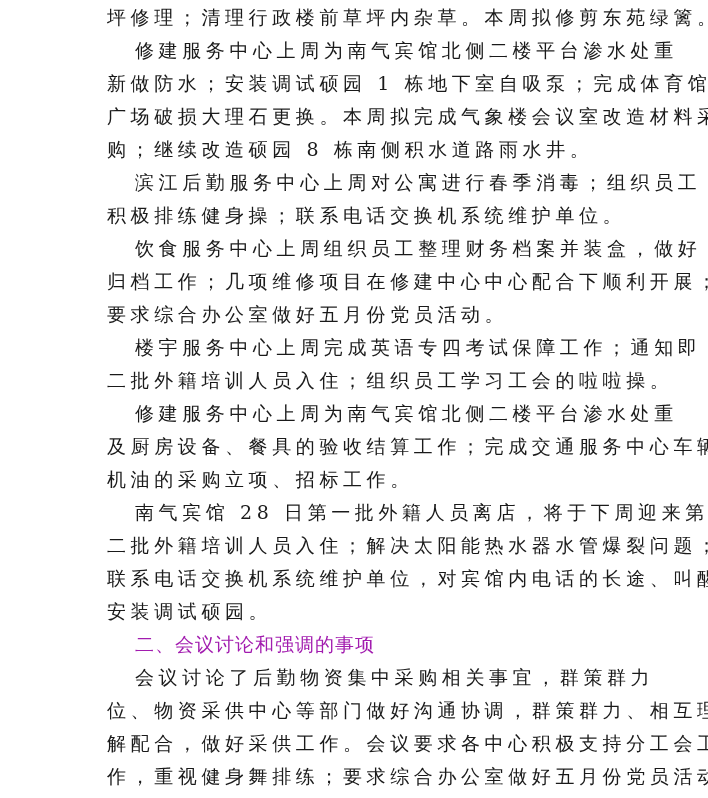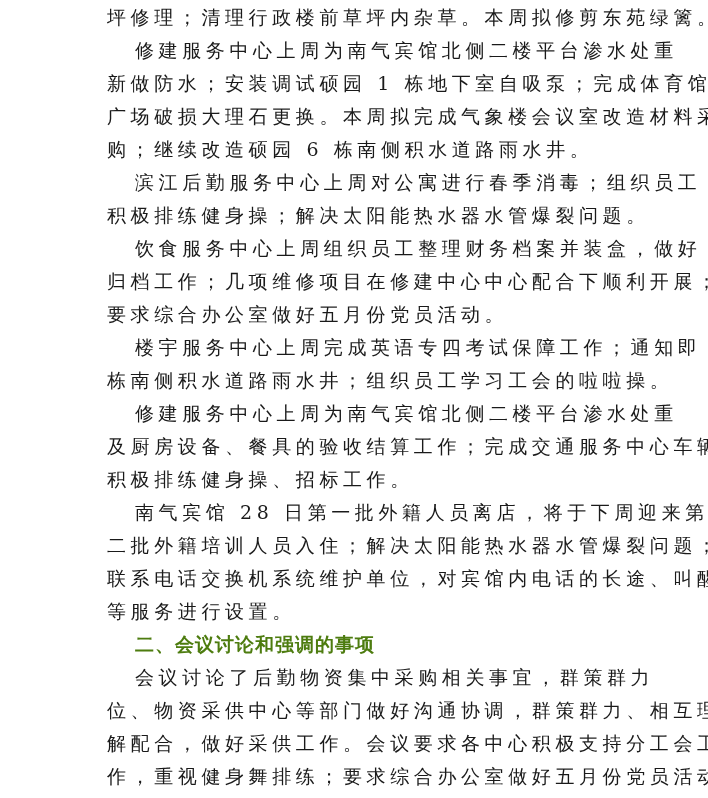--- a/index.html
+++ b/index.html
@@ -14,54 +14,54 @@
     color: #1a1a1a;
   }
   .line {
     position: absolute; left: 0; height: 33px; line-height: 33px;
     font-size: 19px; white-space: nowrap;
     letter-spacing: 4.6px;
   }
   .line.indent { left: 28px; }
   .heading {
     font-family: "DejaVu Sans", "Liberation Sans", sans-serif;
-    font-weight: bold; letter-spacing: 1px; color: #4d7c0f;
+    font-weight: normal; letter-spacing: 1px; color: #a21caf;
   }
 </style>
 </head>
 <body>
 
 <div class="page">
   <div class="doc">
 
     <div class="line" style="top:1px">坪修理；清理行政楼前草坪内杂草。本周拟修剪东苑绿篱。</div>
 
     <div class="line indent" style="top:34px">修建服务中心上周为南气宾馆北侧二楼平台渗水处重</div>
     <div class="line" style="top:67px">新做防水；安装调试硕园 1 栋地下室自吸泵；完成体育馆南</div>
     <div class="line" style="top:100px">广场破损大理石更换。本周拟完成气象楼会议室改造材料采</div>
-    <div class="line" style="top:133px">购；继续改造硕园 6 栋南侧积水道路雨水井。</div>
+    <div class="line" style="top:133px">购；继续改造硕园 8 栋南侧积水道路雨水井。</div>
 
     <div class="line indent" style="top:166px">滨江后勤服务中心上周对公寓进行春季消毒；组织员工</div>
-    <div class="line" style="top:199px">积极排练健身操；解决太阳能热水器水管爆裂问题。</div>
+    <div class="line" style="top:199px">积极排练健身操；联系电话交换机系统维护单位。</div>
 
     <div class="line indent" style="top:232px">饮食服务中心上周组织员工整理财务档案并装盒，做好</div>
     <div class="line" style="top:265px">归档工作；几项维修项目在修建中心中心配合下顺利开展；</div>
     <div class="line" style="top:298px">要求综合办公室做好五月份党员活动。</div>
 
     <div class="line indent" style="top:331px">楼宇服务中心上周完成英语专四考试保障工作；通知即</div>
-    <div class="line" style="top:364px">栋南侧积水道路雨水井；组织员工学习工会的啦啦操。</div>
+    <div class="line" style="top:364px">二批外籍培训人员入住；组织员工学习工会的啦啦操。</div>
 
     <div class="line indent" style="top:397px">修建服务中心上周为南气宾馆北侧二楼平台渗水处重</div>
     <div class="line" style="top:430px">及厨房设备、餐具的验收结算工作；完成交通服务中心车辆</div>
-    <div class="line" style="top:463px">积极排练健身操、招标工作。</div>
+    <div class="line" style="top:463px">机油的采购立项、招标工作。</div>
 
     <div class="line indent" style="top:496px">南气宾馆 28 日第一批外籍人员离店，将于下周迎来第</div>
     <div class="line" style="top:529px">二批外籍培训人员入住；解决太阳能热水器水管爆裂问题；</div>
     <div class="line" style="top:562px">联系电话交换机系统维护单位，对宾馆内电话的长途、叫醒</div>
-    <div class="line" style="top:595px">等服务进行设置。</div>
+    <div class="line" style="top:595px">安装调试硕园。</div>
 
     <div class="line indent heading" style="top:628px">二、会议讨论和强调的事项</div>
 
     <div class="line indent" style="top:661px">会议讨论了后勤物资集中采购相关事宜，群策群力</div>
     <div class="line" style="top:694px">位、物资采供中心等部门做好沟通协调，群策群力、相互理</div>
     <div class="line" style="top:727px">解配合，做好采供工作。会议要求各中心积极支持分工会工</div>
     <div class="line" style="top:760px">作，重视健身舞排练；要求综合办公室做好五月份党员活动</div>
 
   </div>
 </div>

